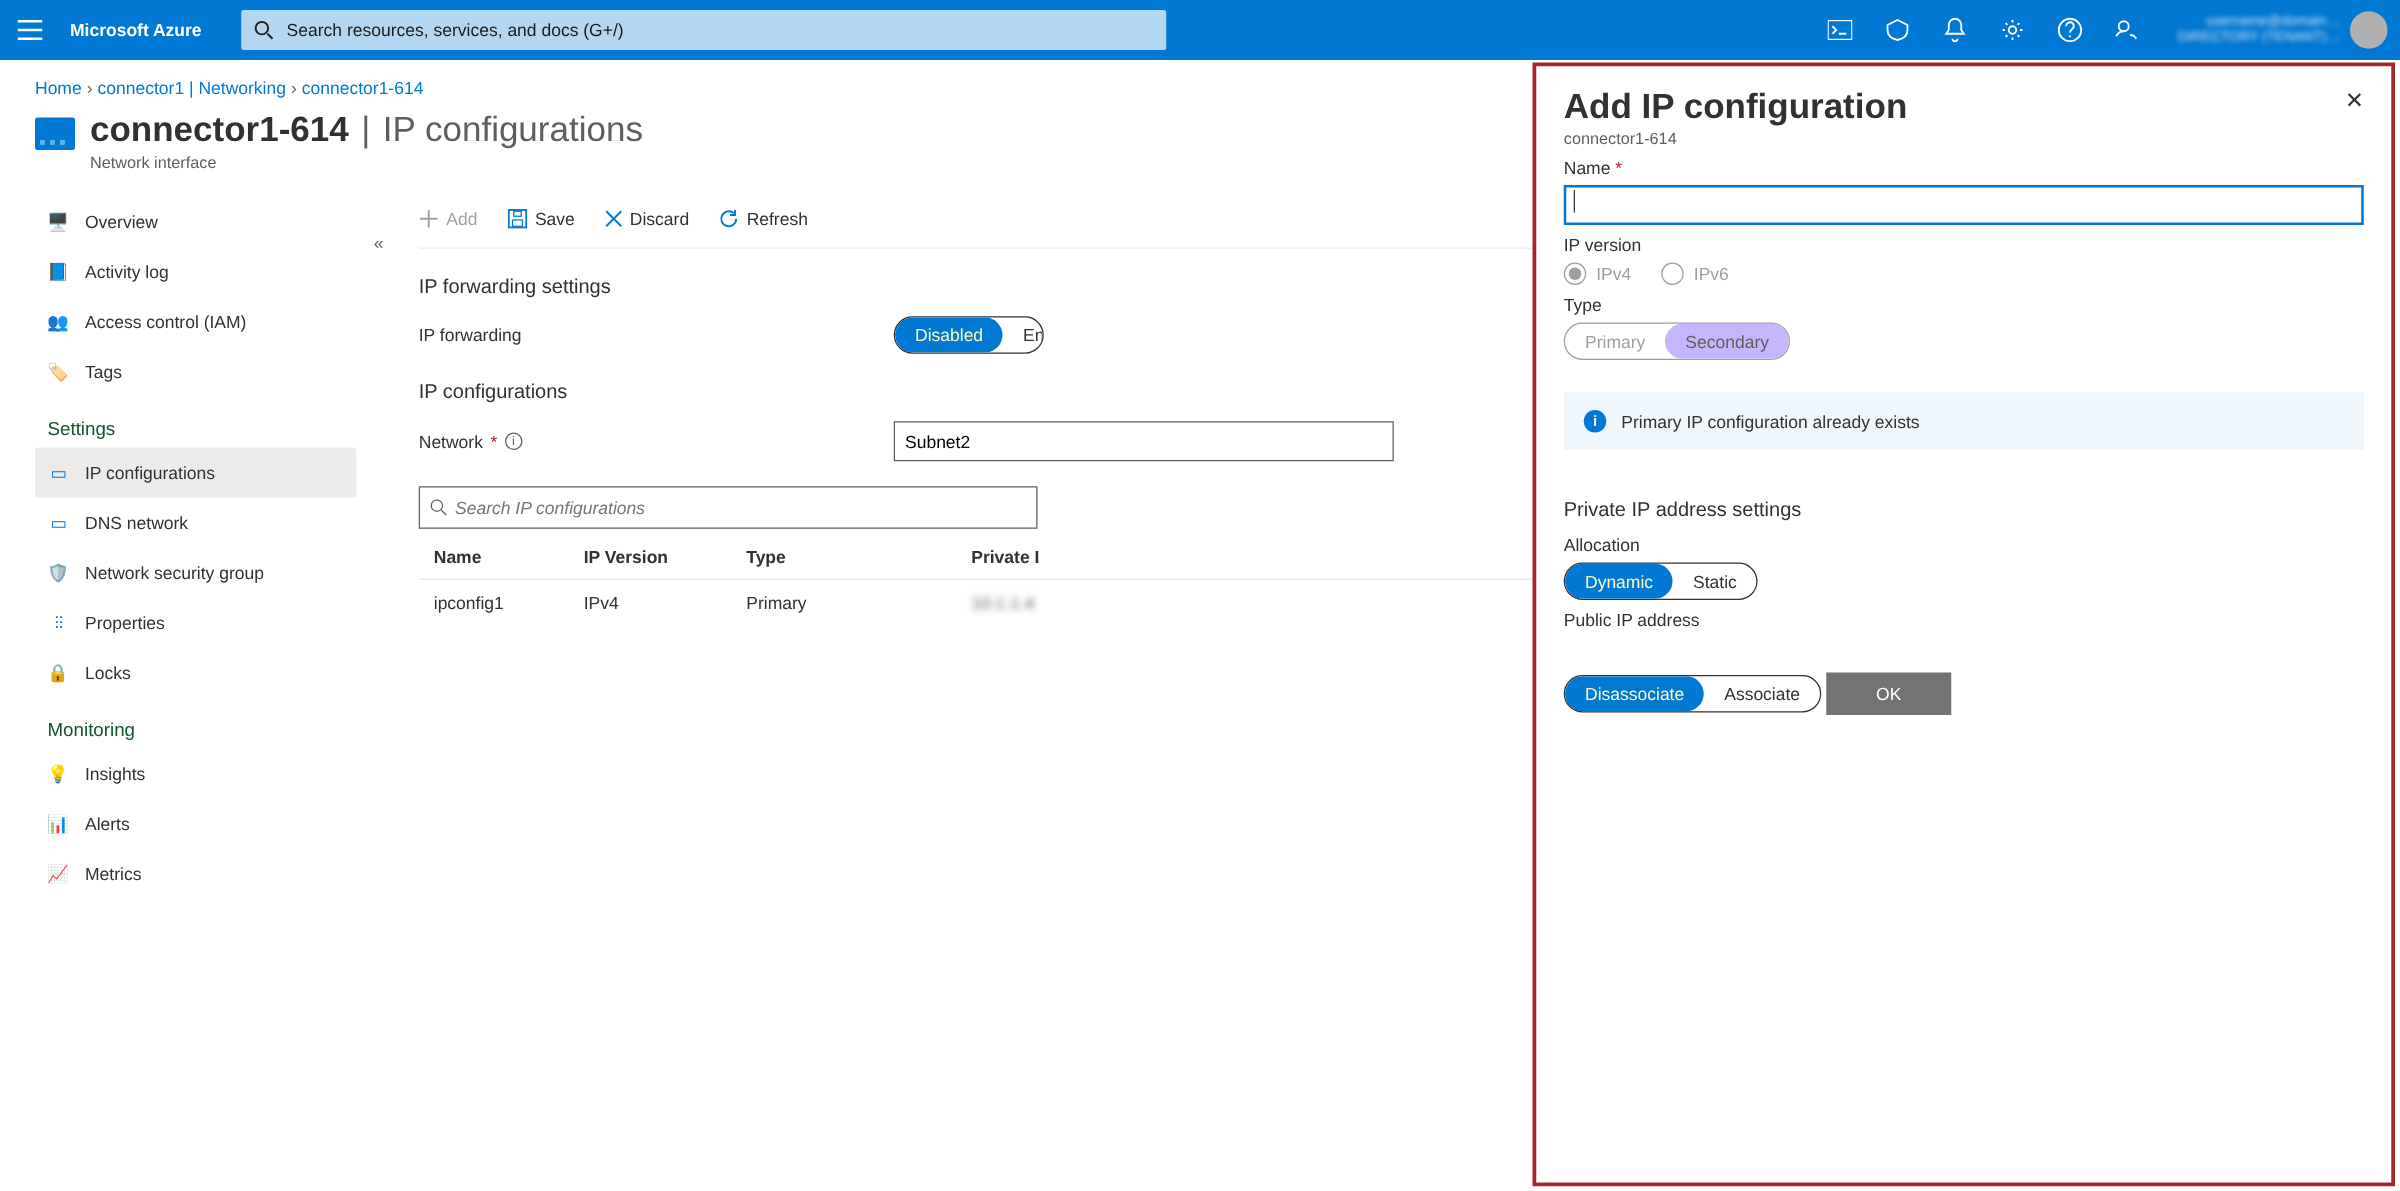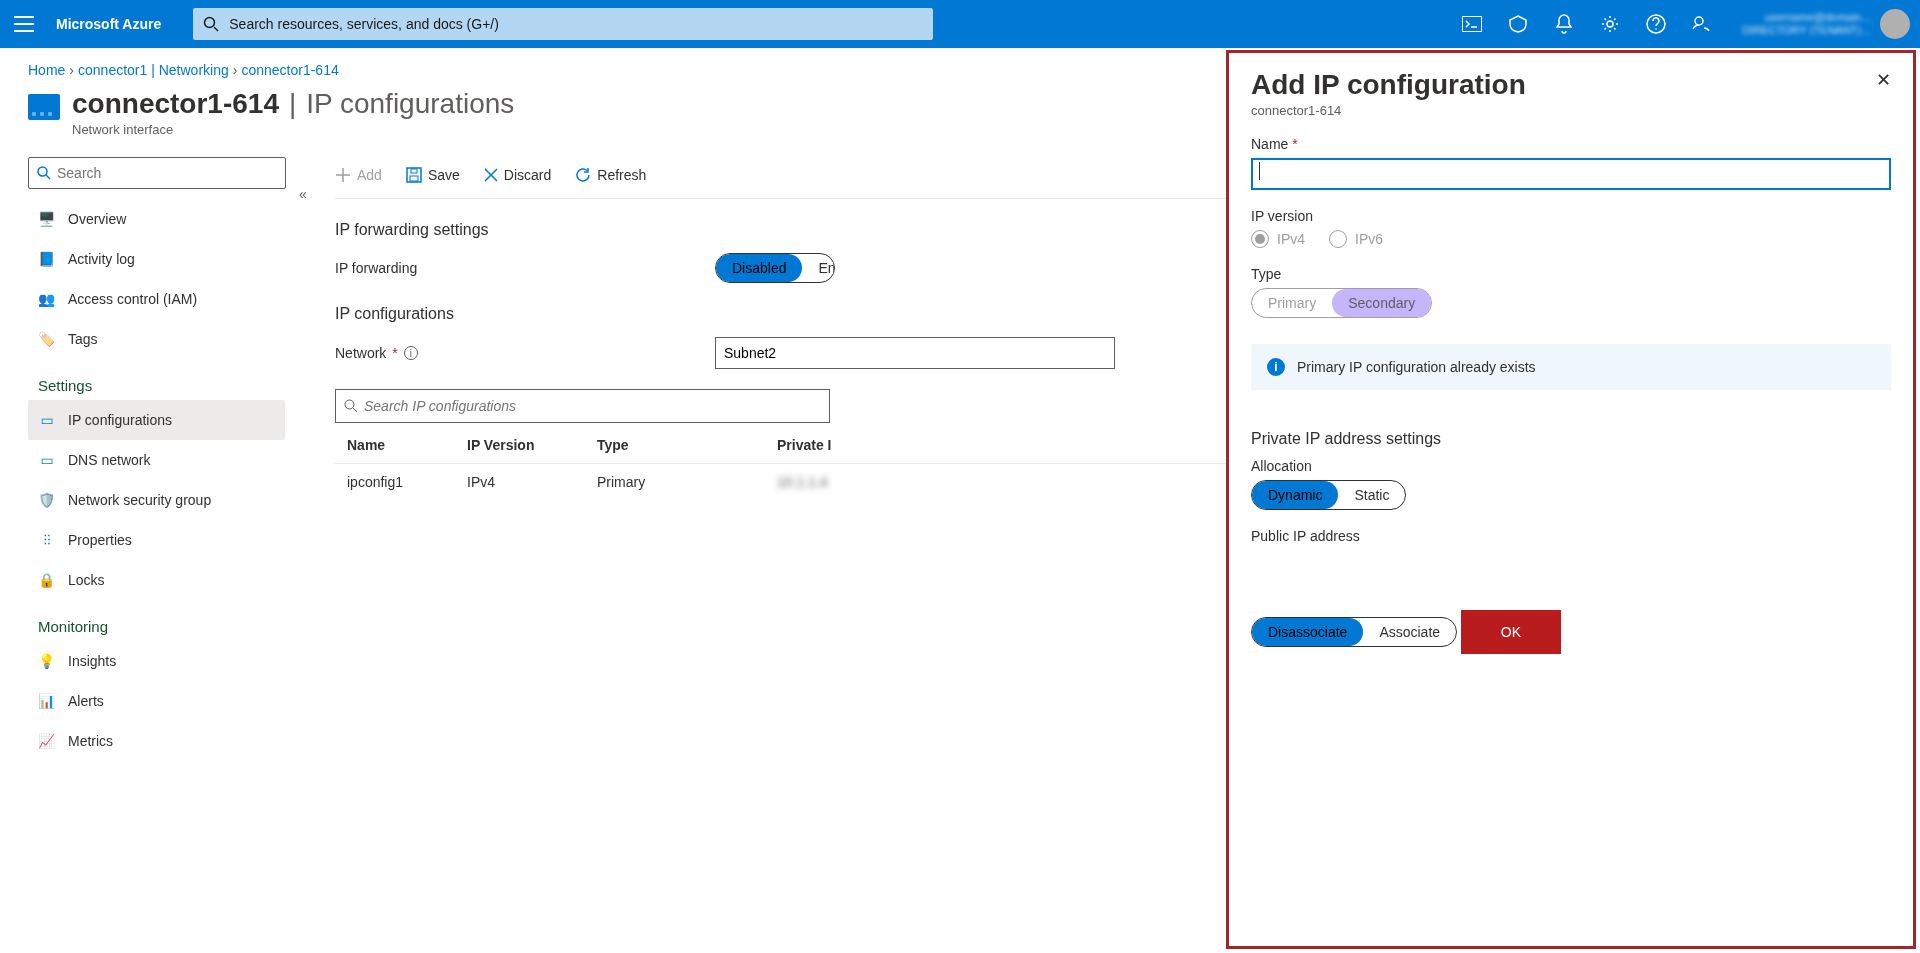--- a/index.html
+++ b/index.html
@@ -55,58 +55,58 @@
 
 .section-title { font-size:16px; font-weight:400; margin-top:22px; margin-bottom:14px; }
 .form-row { display:flex; align-items:center; margin-bottom:14px; }
 .form-label { width: 380px; font-size:14px; color:#323130; display:flex; align-items:center; gap:6px; }
 .req { color:#a4262c; }
 .info-i { width:14px; height:14px; border:1px solid #605e5c; border-radius:50%; font-size:10px; display:inline-flex;align-items:center;justify-content:center; color:#605e5c; cursor:help;}
 .link { color:#0078d4; cursor:pointer; }
 
 .pill-group { display:inline-flex; border:1px solid #323130; border-radius:16px; overflow:hidden; height:30px; align-items:stretch;}
 .pill { padding: 4px 16px; display:flex; align-items:center; cursor:pointer; font-size:14px; }
-.pill.active { background:#0078d4; color:#000000; border-radius:16px;}
+.pill.active { background:#0078d4; color:#fef9c3; border-radius:16px;}
 .pill.inactive-grey { background:#c4b5fd; color:#605e5c; border-radius:16px; }
 .pill-group.disabled { border-color:#a19f9d; }
 .pill-group.disabled .pill { cursor:default; }
 
 .subnet-input { width:400px; height:32px; border:1px solid #605e5c; padding:0 8px; font-size:14px; }
 
 .ip-search { width:495px; height:34px; border:1px solid #605e5c; display:flex; align-items:center; padding:0 8px; margin-top:20px;}
 .ip-search input { border:none; outline:none; flex:1; font-size:14px; font-style:italic; color:#605e5c;}
 
 table.ip-table { width:100%; border-collapse:collapse; margin-top:0;}
 table.ip-table th { text-align:left; font-weight:600; font-size:14px; padding:14px 12px 10px 12px; border-bottom:1px solid #edebe9;}
 table.ip-table td { padding:10px 12px; font-size:14px; }
 .blurred-ip { filter: blur(3px); color:#605e5c;}
 
 
 .panel { position:absolute; right:4px; top:50px; bottom:4px; width:690px; background:#fff; border:3px solid #a4262c; padding: 16px 22px; z-index:100; }
 .panel-header-row{ display:flex; align-items:flex-start; }
 .panel-title { font-size:28px; font-weight:600; }
 .panel-sub-inline { font-size:13px; color:#605e5c; margin-top:2px; }
 .panel-close { margin-left:auto; font-size:18px; color:#323130; cursor:pointer; }
-.panel-label { font-size:14px; margin-top:18px; margin-bottom:6px; }
+.panel-label { font-size:14px; margin-top:8px; margin-bottom:6px; }
 .panel-input { width:100%; height:32px; border:2px solid #0078d4; padding:2px 6px; font-size:14px; outline:none; }
 .panel-input-cursor { display:inline-block; width:1px; height:18px; background:#323130; animation: blink 1s steps(1) infinite; vertical-align:middle;}
 @keyframes blink { 50% {opacity:0;} }
 
 .radio-row { display:flex; gap:24px; align-items:center; }
 .radio { width:18px;height:18px; border:1px solid #605e5c; border-radius:50%; display:inline-flex;align-items:center;justify-content:center;}
 .radio.checked::after{ content:""; width:10px;height:10px;border-radius:50%; background:#605e5c;}
 .radio-row.disabled { color:#a19f9d; }
 .radio-row.disabled .radio { border-color:#a19f9d;}
 .radio-row.disabled .radio.checked::after{ background:#a19f9d;}
 
 .info-banner { background:#eff6fc; padding: 14px 16px; display:flex; gap:12px; align-items:center; margin-top:26px; font-size:14px;}
 .info-circle { width:18px;height:18px; border-radius:50%; background:#0078d4; color:#fff; display:flex;align-items:center;justify-content:center; font-size:12px; font-weight:700;}
 
 .sub-section { font-size:16px; margin-top:40px; margin-bottom:10px;}
-.ok-btn { width:100px; height:44px; background:#b91c1c; color:#fff; border:none; font-size:14px; cursor:pointer; margin-top:60px;}
+.ok-btn { width:100px; height:34px; background:#737373; color:#fff; border:none; font-size:14px; cursor:pointer; margin-top:28px;}
 
 svg { display:block; }
 </style>
 </head>
 <body>
 
 <div class="topbar">
   <div class="hamburger">
     <svg width="20" height="16">
         <path d="M0 1h20M0 8h20M0 15h20" stroke="#fff" stroke-width="2"></path>
@@ -186,27 +186,20 @@
   </div>
   <div class="hdr-actions">
     <span class="star">☆</span>
     <span class="dots">···</span>
   </div>
 </div>
 
 <div class="main">
 
   <div class="left-nav">
-    <div class="nav-search">
-      <svg width="14" height="14">
-          <circle cx="5.5" cy="5.5" r="4.5" stroke="#0078d4" fill="none" stroke-width="1.5"></circle>
-          <path d="M9 9l4 4" stroke="#0078d4" stroke-width="1.5"></path>
-        </svg>
-      <input style="margin-left: 6px;" placeholder="Search">
-    </div>
     <span class="nav-collapse">«</span>
 
     <div class="nav-item">
       <span class="nav-icon">🖥️</span>
       <span>Overview</span>
     </div>
     <div class="nav-item">
       <span class="nav-icon" style="color:#0078d4;">📘</span>
       <span>Activity log</span>
     </div>

